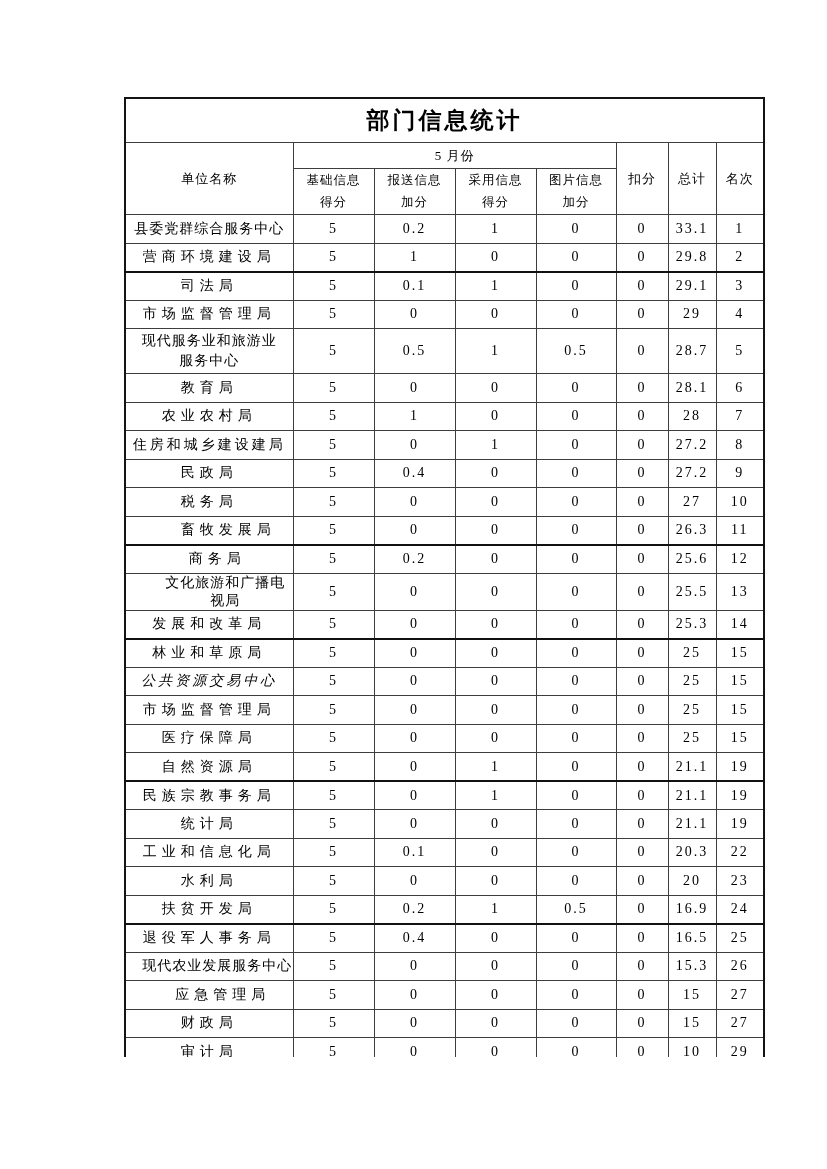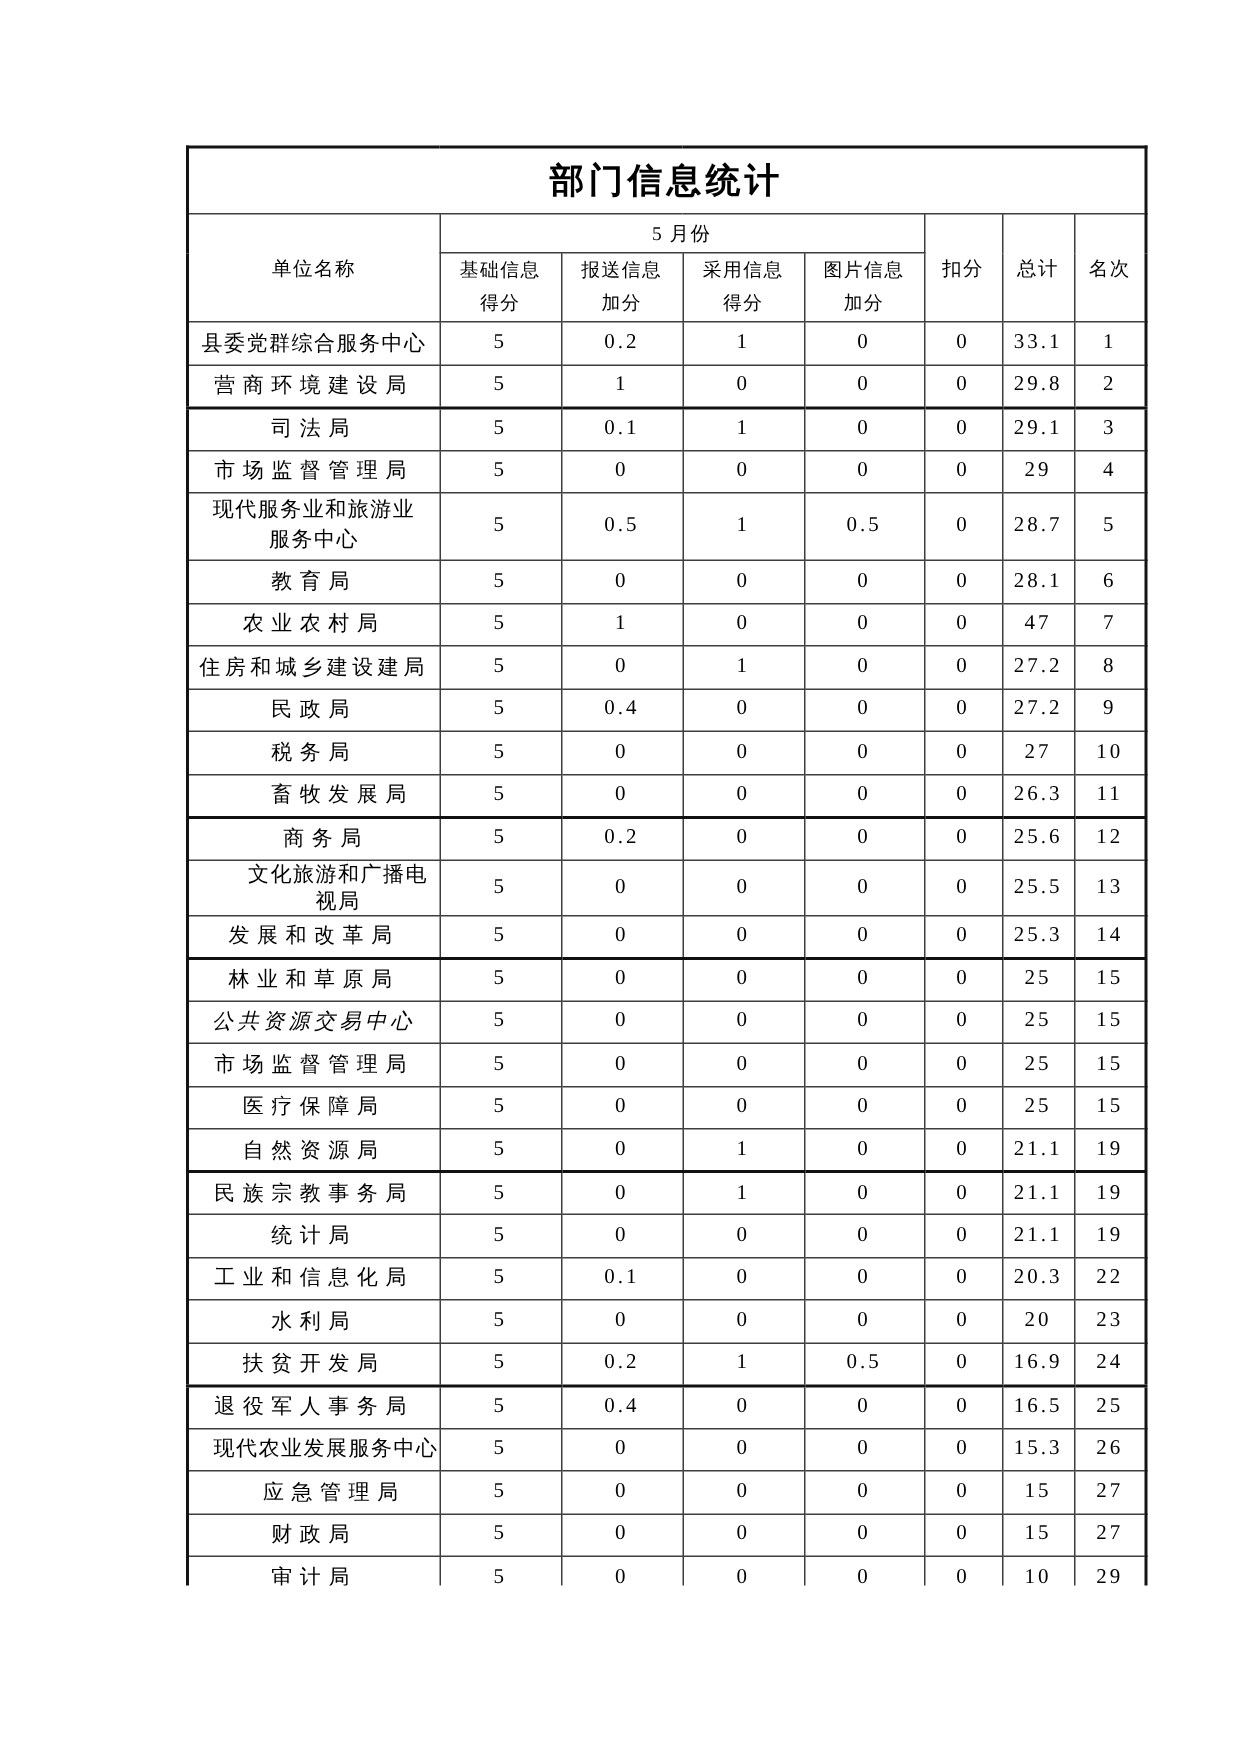--- a/index.html
+++ b/index.html
@@ -173,21 +173,21 @@
           <td class="c-num">28.1</td>
           <td class="c-num">6</td>
         </tr>
         <tr class="data-row">
           <td class="c-unit" style="letter-spacing: 5px;">农业农村局</td>
           <td class="c-num">5</td>
           <td class="c-num">1</td>
           <td class="c-num">0</td>
           <td class="c-num">0</td>
           <td class="c-num">0</td>
-          <td class="c-num">47</td>
+          <td class="c-num">28</td>
           <td class="c-num">7</td>
         </tr>
         <tr class="data-row">
           <td class="c-unit" style="letter-spacing: 3px;">住房和城乡建设建局</td>
           <td class="c-num">5</td>
           <td class="c-num">0</td>
           <td class="c-num">1</td>
           <td class="c-num">0</td>
           <td class="c-num">0</td>
           <td class="c-num">27.2</td>

